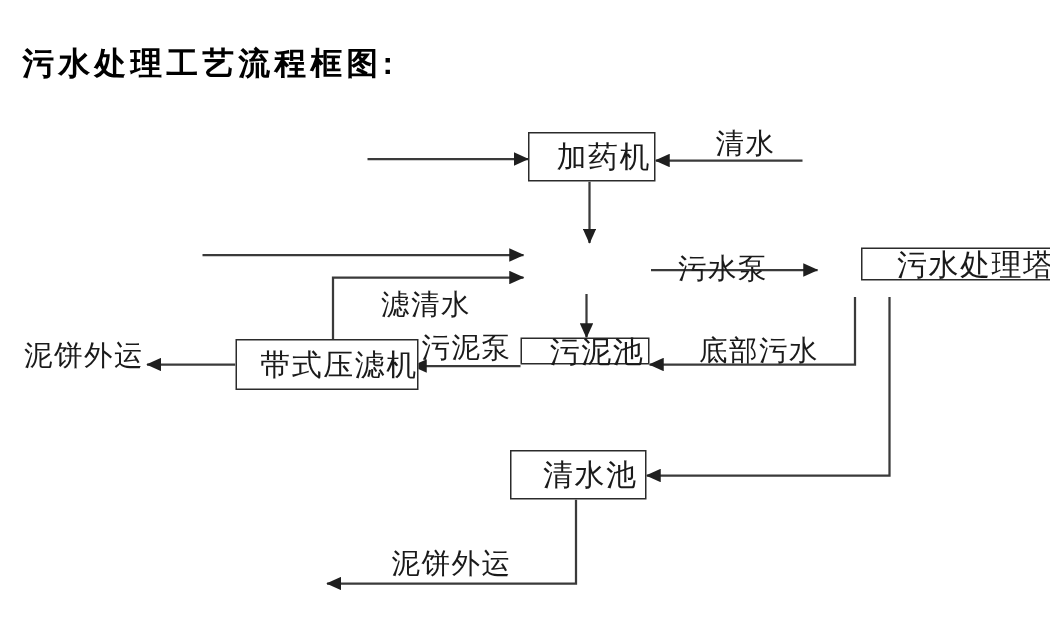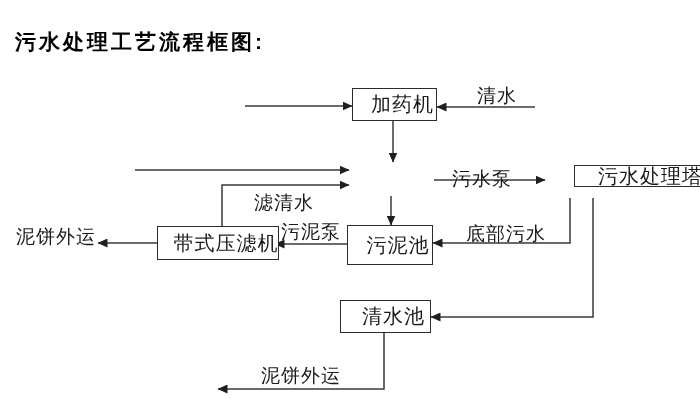--- a/index.html
+++ b/index.html
@@ -74,21 +74,21 @@
     <polyline points="391,196 391,225" marker-end="url(#arr)"></polyline>
     <polyline points="570,198 570,243 433,243" marker-end="url(#arr)"></polyline>
     <polyline points="347,244 275,244" marker-end="url(#arr)"></polyline>
     <polyline points="157,243 98,243" marker-end="url(#arr)"></polyline>
     <polyline points="593,198 593,317 431,317" marker-end="url(#arr)"></polyline>
     <polyline points="384,333 384,389 218,389" marker-end="url(#arr)"></polyline>
   </svg>
 
   <div class="node" style="left:352px; top:88px;  width:85px;  height:33px;">加药机</div>
   <div class="node" style="left:545px; top:165px; width:137px; height:22px;margin-left:29px;">污水处理塔</div>
-  <div class="node" style="left:347px; top:225px; width:86px;  height:40px;">污泥池</div>
+  <div class="node" style="left:347px; top:225px; width:86px;  height:18px;">污泥池</div>
   <div class="node" style="left:157px; top:226px; width:122px; height:34px;">带式压滤机</div>
   <div class="node" style="left:340px; top:300px; width:91px;  height:33px;">清水池</div>
 
   <div class="lbl" style="left:477px; top:83px;">清水</div>
   <div class="lbl" style="left:452px; top:166px;">污水泵</div>
   <div class="lbl" style="left:254px; top:190px;">滤清水</div>
   <div class="lbl" style="left:281px; top:219px;">污泥泵</div>
   <div class="lbl" style="left:466px; top:221px;">底部污水</div>
   <div class="lbl" style="left:16px;  top:224px;">泥饼外运</div>
   <div class="lbl" style="left:261px; top:363px;">泥饼外运</div>

